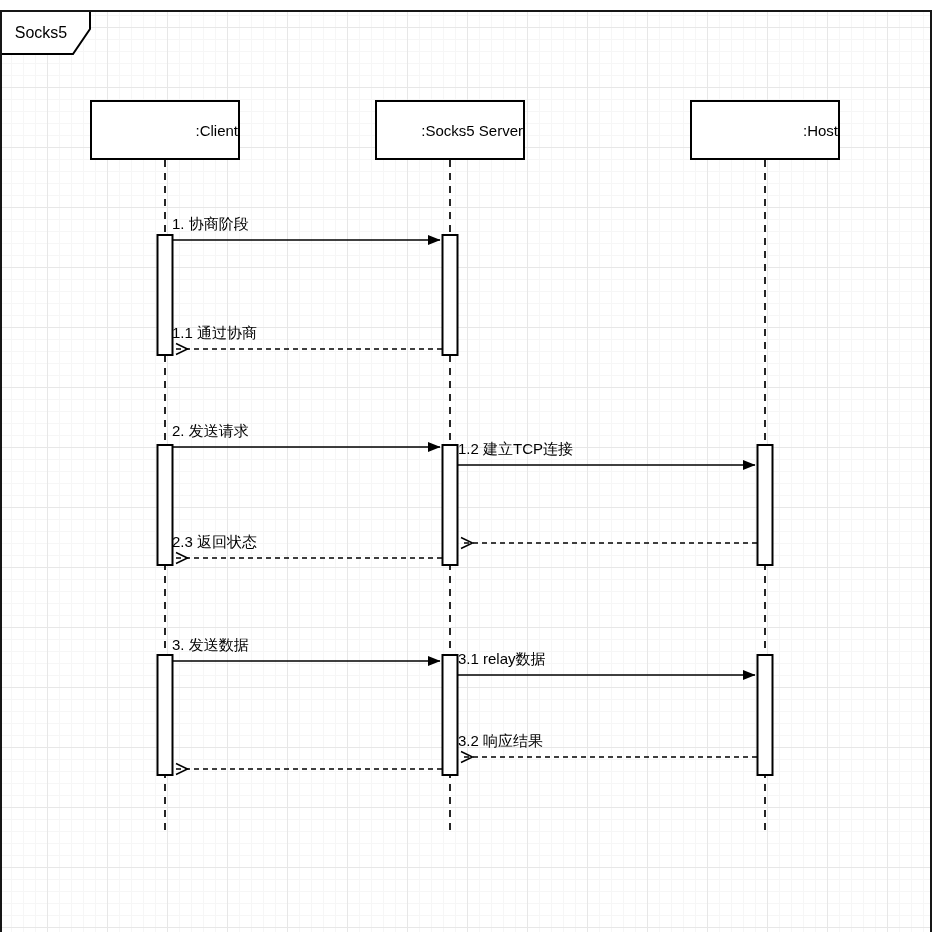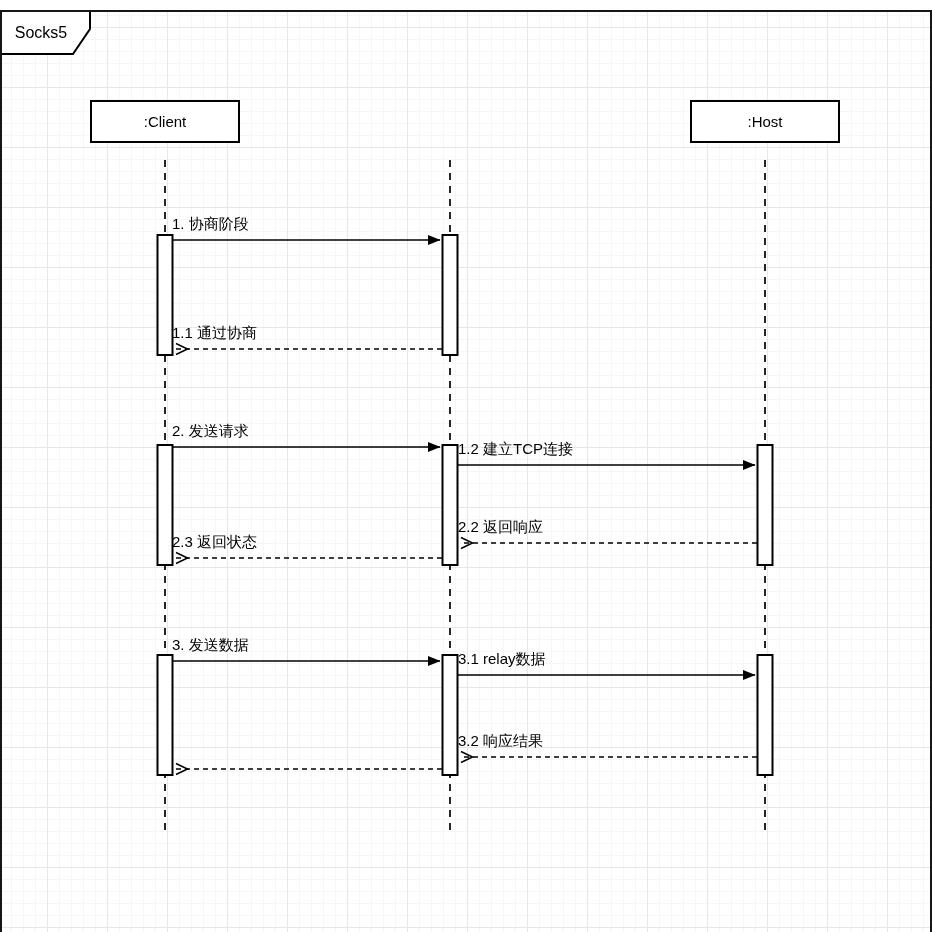--- a/index.html
+++ b/index.html
@@ -20,26 +20,26 @@
     font-family: Liberation Sans, sans-serif;
     color: #000000;
     overflow: hidden;
     margin-top: 10px;
   }
   svg.layer { position: absolute; left: 0; top: 0; }
   .actor {
     position: absolute;
     box-sizing: border-box;
     width: 150px;
-    height: 43px;
+    height: 60px;
     background: #ffffff;
     border: 2px solid #000000;
     display: flex;
     align-items: center;
-    justify-content: center;
+    justify-content: flex-end;
     font-size: 15px;
     top: 88px;
   }
   .msg-label {
     position: absolute;
     height: 20px;
     line-height: 20px;
     font-size: 15px;
     white-space: nowrap;
   }
@@ -99,29 +99,31 @@
     <line x1="440" y1="757" x2="174" y2="757" stroke="#000000" stroke-width="1.6" stroke-dasharray="5 4" marker-end="url(#mOpen)"></line>
 
     <path d="M-2,-2 L88,-2 L88,17 L71,42 L-2,42 Z" fill="#ffffff" stroke="#000000" stroke-width="2"></path>
   </svg>
 
   <div class="frame-title">Socks5</div>
 
   <div class="actor" style="left:88px;">
     <span>:Client</span>
   </div>
+  <div class="actor" style="left:373px;">
+    <span>:Socks5 Server</span>
+  </div>
   <div class="actor" style="left:688px;">
     <span>:Host</span>
   </div>
 
   <div class="msg-label" style="left:170px;width:270px;top:202px;">1. 协商阶段</div>
   <div class="msg-label" style="left:170px;width:270px;top:311px;">1.1 通过协商</div>
 
   <div class="msg-label" style="left:170px;width:270px;top:409px;">2. 发送请求</div>
   <div class="msg-label" style="left:456px;width:297px;top:427px;">1.2 建立TCP连接</div>
-  <div class="msg-label" style="left:456px;width:297px;top:505px;">2.2 返回响应</div>
   <div class="msg-label" style="left:170px;width:270px;top:520px;">2.3 返回状态</div>
 
   <div class="msg-label" style="left:170px;width:270px;top:623px;">3. 发送数据</div>
   <div class="msg-label" style="left:456px;width:297px;top:637px;">3.1 relay数据</div>
   <div class="msg-label" style="left:456px;width:297px;top:719px;">3.2 响应结果</div>
 
 </div>
 
 </body></html>

